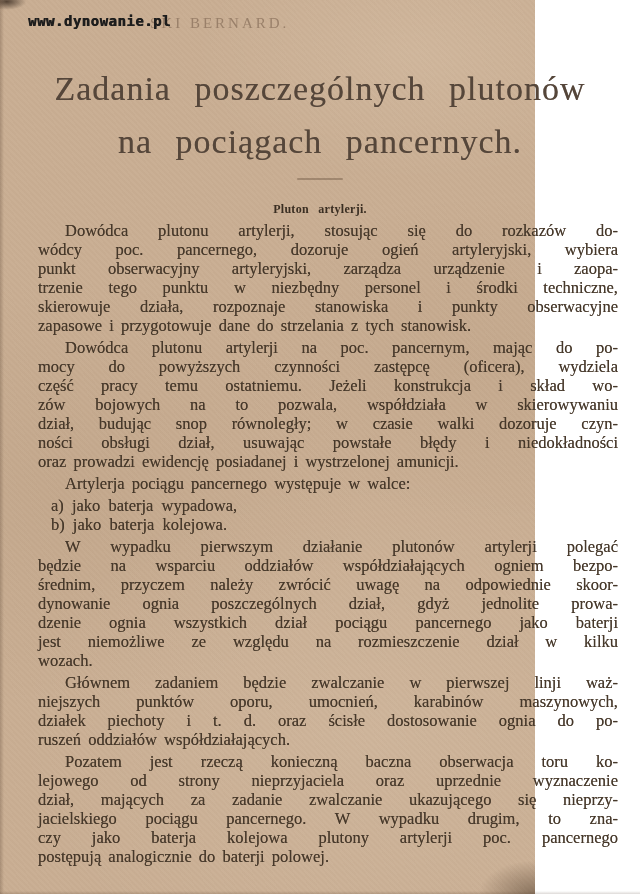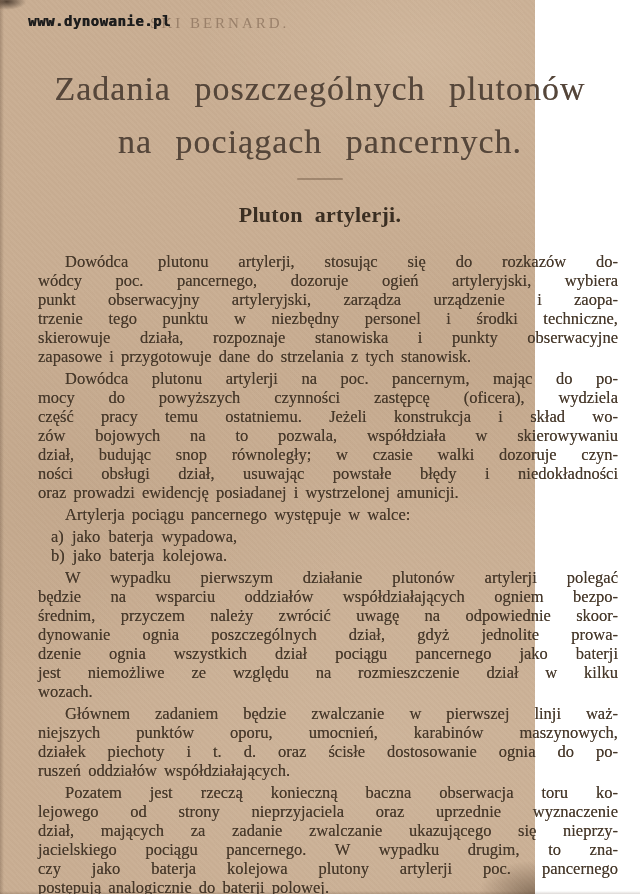--- a/index.html
+++ b/index.html
@@ -66,27 +66,27 @@
     text-shadow: 0 0 0.5px rgba(85,70,58,0.55);
   }
   .title-divider {
     width: 46px; height: 2px; margin: 10px auto 0 auto;
     background: rgba(100,78,58,0.40);
     border-radius: 1px;
   }
   .section-heading {
     margin-top: 22px;
     text-align: center;
-    font-size: 22px; font-weight: 700;
+    font-size: 12px; font-weight: 700;
     word-spacing: 6px; letter-spacing: 0.3px;
     color: var(--ink-bold, #3a2e22);
   }
 
   .body-text {
-    margin-top: 24px;
+    margin-top: 4px;
     padding: 0 22px 0 38px;
     font-size: 16.5px;
     color: var(--ink, #46382a);
     text-shadow: 0 0 0.45px rgba(70,56,42,0.7);
   }
   .paragraph { margin-top: 3px; }
   .paragraph:first-child { margin-top: 0; }
   .line {
     line-height: 19px;
     text-align: justify;

